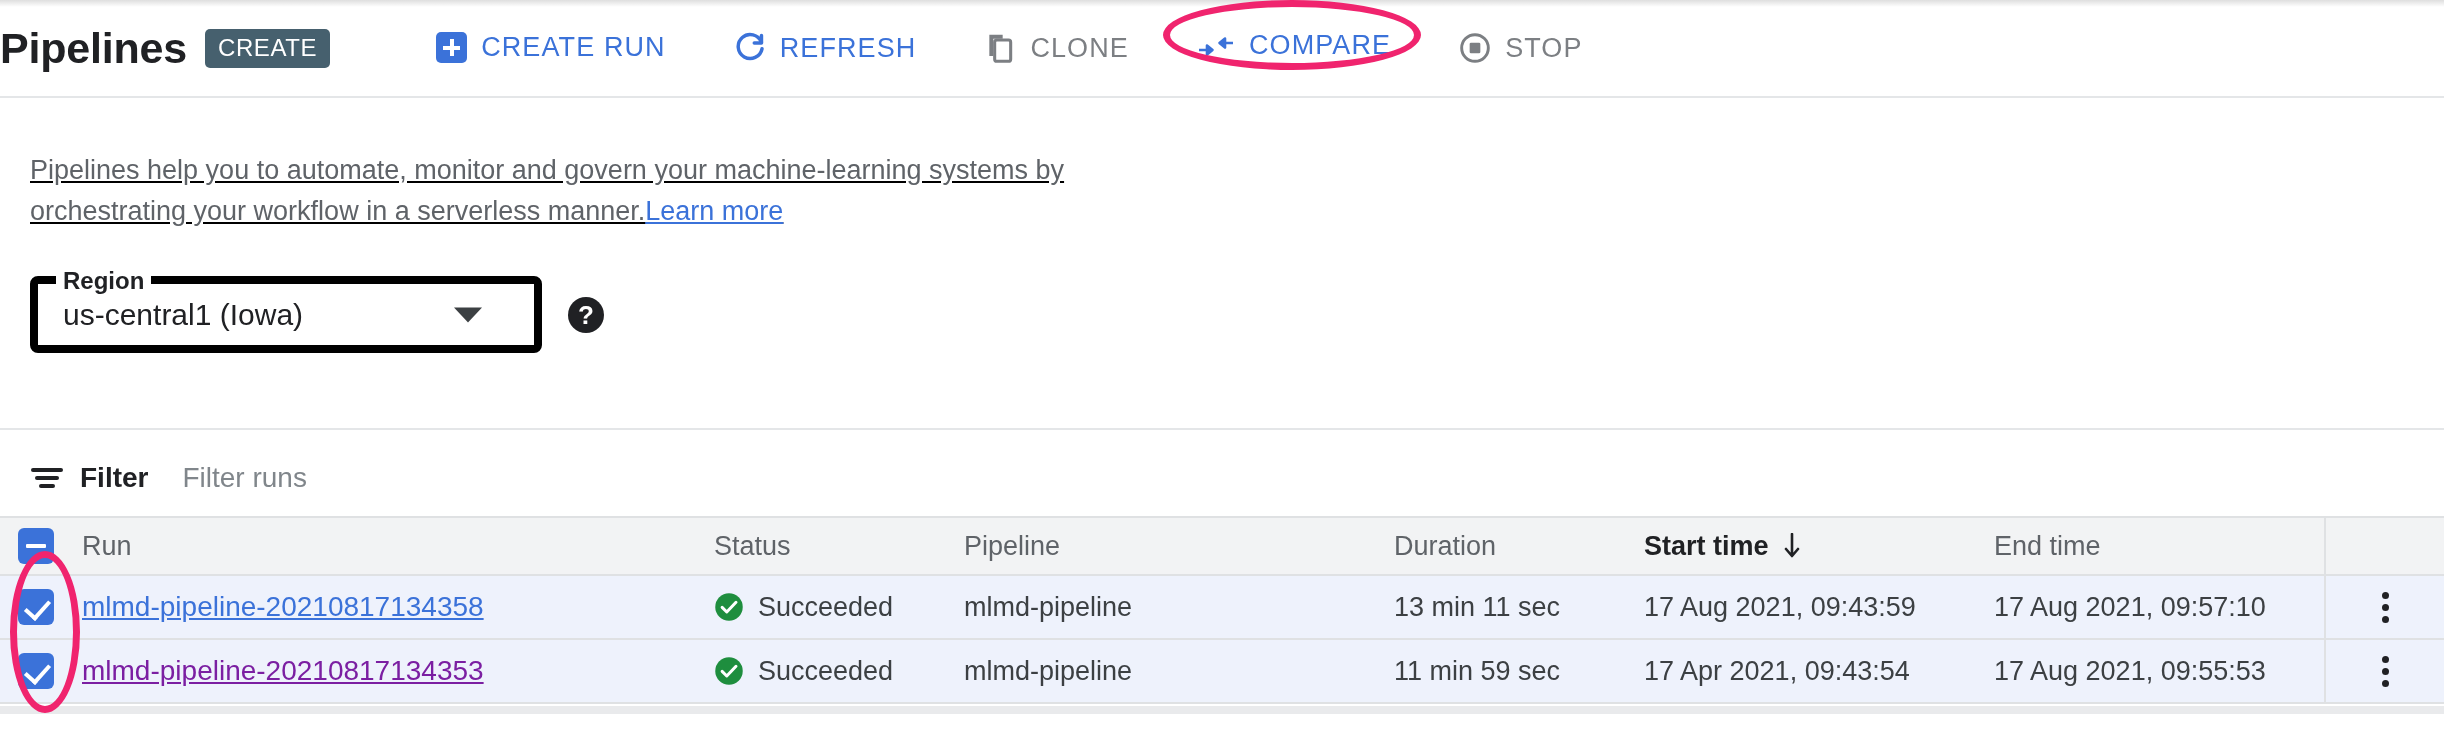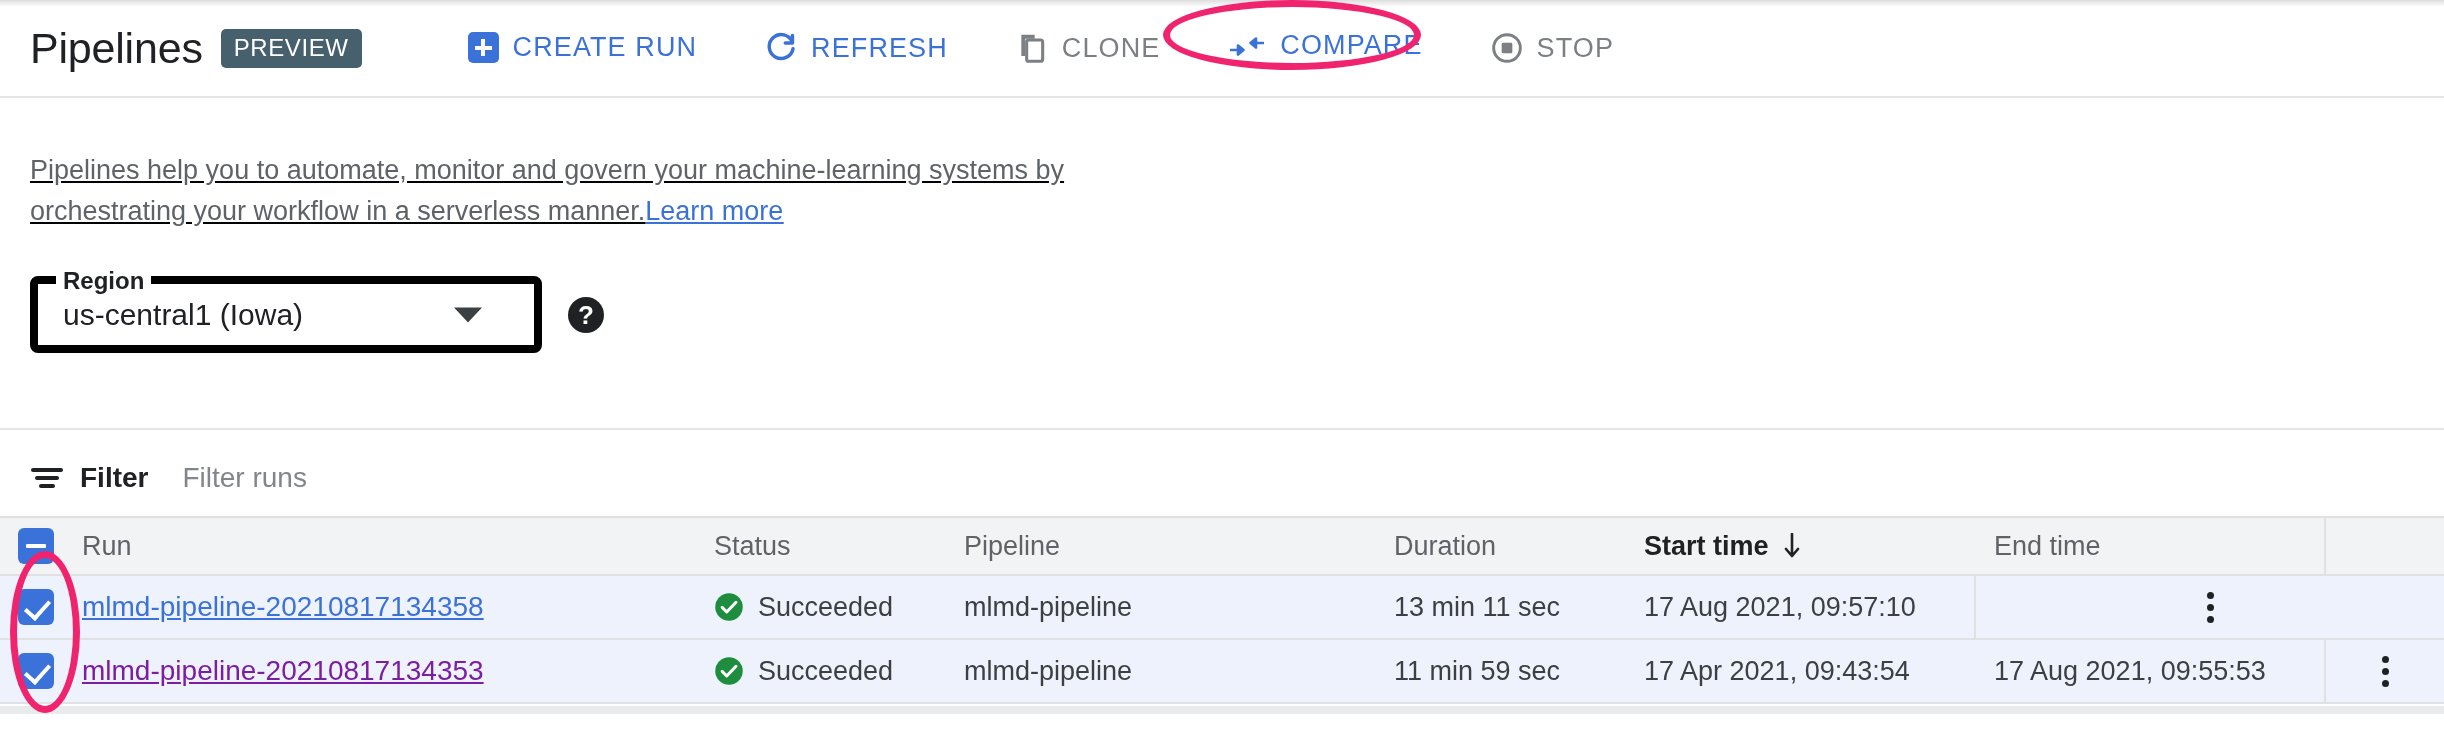--- a/index.html
+++ b/index.html
@@ -25,24 +25,23 @@
     border-bottom: 2px solid #e4e6e8;
     display: flex; align-items: center;
   }
   .topbar::before {
     content: "";
     position: absolute; left: 0; top: 0; right: 0; height: 7px;
     background: linear-gradient(to bottom, rgba(0,0,0,0.13), rgba(0,0,0,0.0));
     pointer-events: none;
   }
   .page-title {
-    margin-left: 30px;
     font-size: 43px;
     color: #202124;
-    font-weight: 400;
+    font-weight: 700;
     letter-spacing: -0.2px;
     white-space: nowrap;
   }
   .preview-badge {
     margin-left: 18px;
     background: #46606e;
     color: #ffffff;
     font-size: 24px;
     letter-spacing: 0.6px;
     padding: 7px 13px 8px 13px;
@@ -285,21 +284,21 @@
   #annot-compare { left: 1163px; top: 0px; width: 258px; height: 70px; }
   #annot-checkbox { left: 10px; top: 551px; width: 70px; height: 162px; }
 </style>
 </head>
 <body>
 
 <div id="page">
 
   <div class="topbar">
     <div class="page-title">Pipelines</div>
-    <div class="preview-badge">PREVIEW</div>
+    <div class="preview-badge">CREATE</div>
 
     <div class="tb-actions">
 
       <button class="tb-btn enabled">
         <span class="ic ic-plus"></span>
         <span class="tb-label">CREATE RUN</span>
       </button>
 
       <button class="tb-btn enabled">
         <span class="ic ic-refresh">
@@ -421,20 +420,23 @@
           </span>
           <span>Succeeded</span>
         </span>
       </div>
       <div class="c-pipe">
         <span class="td">mlmd-pipeline</span>
       </div>
       <div class="c-dur">
         <span class="td">13 min 11 sec</span>
       </div>
+      <div class="c-start">
+        <span class="td">17 Aug 2021, 09:43:59</span>
+      </div>
       <div class="c-end">
         <span class="td">17 Aug 2021, 09:57:10</span>
       </div>
       <div class="c-menu">
         <span class="kebab">
             <i></i>
             <i></i>
             <i></i>
           </span>
       </div>

